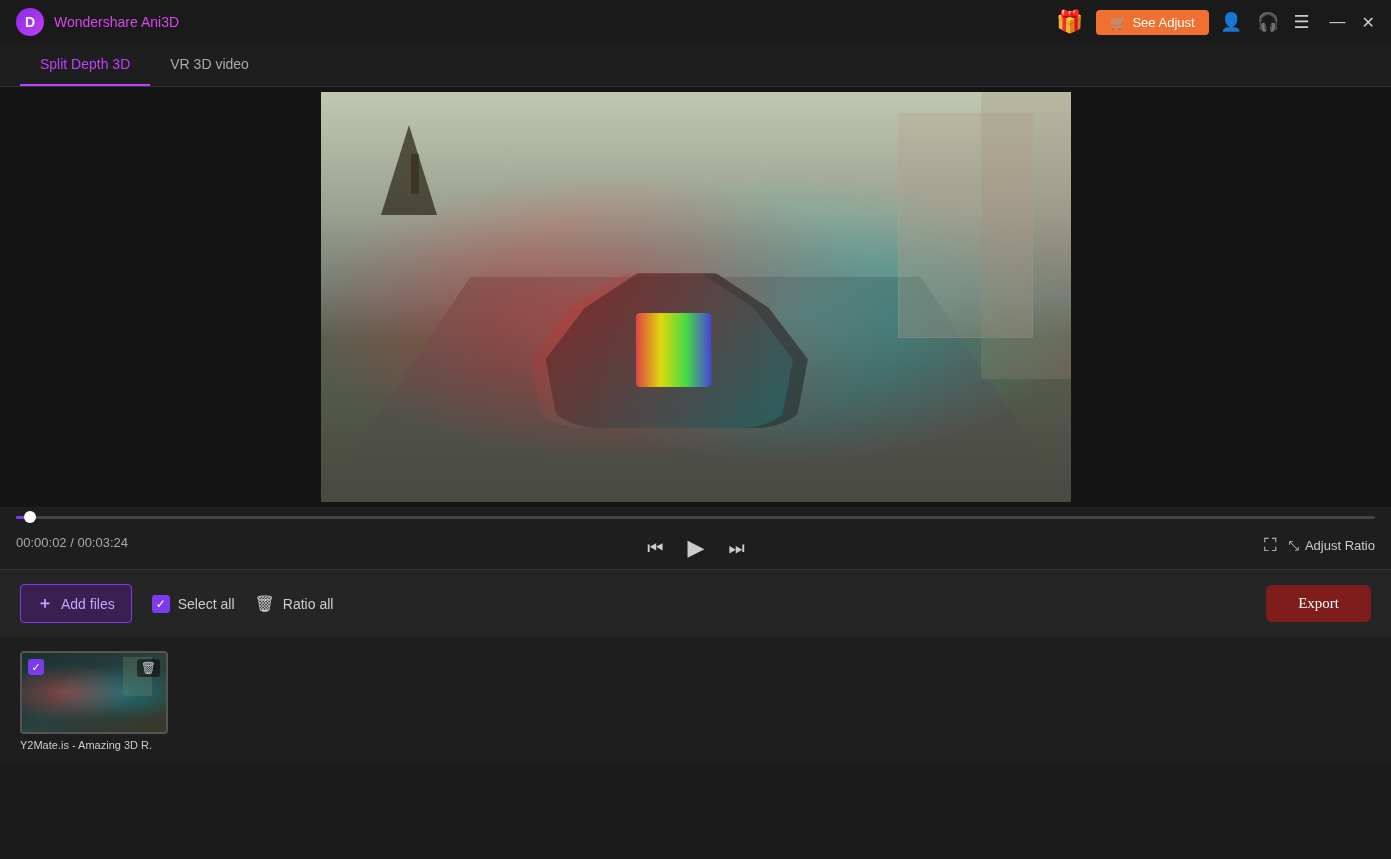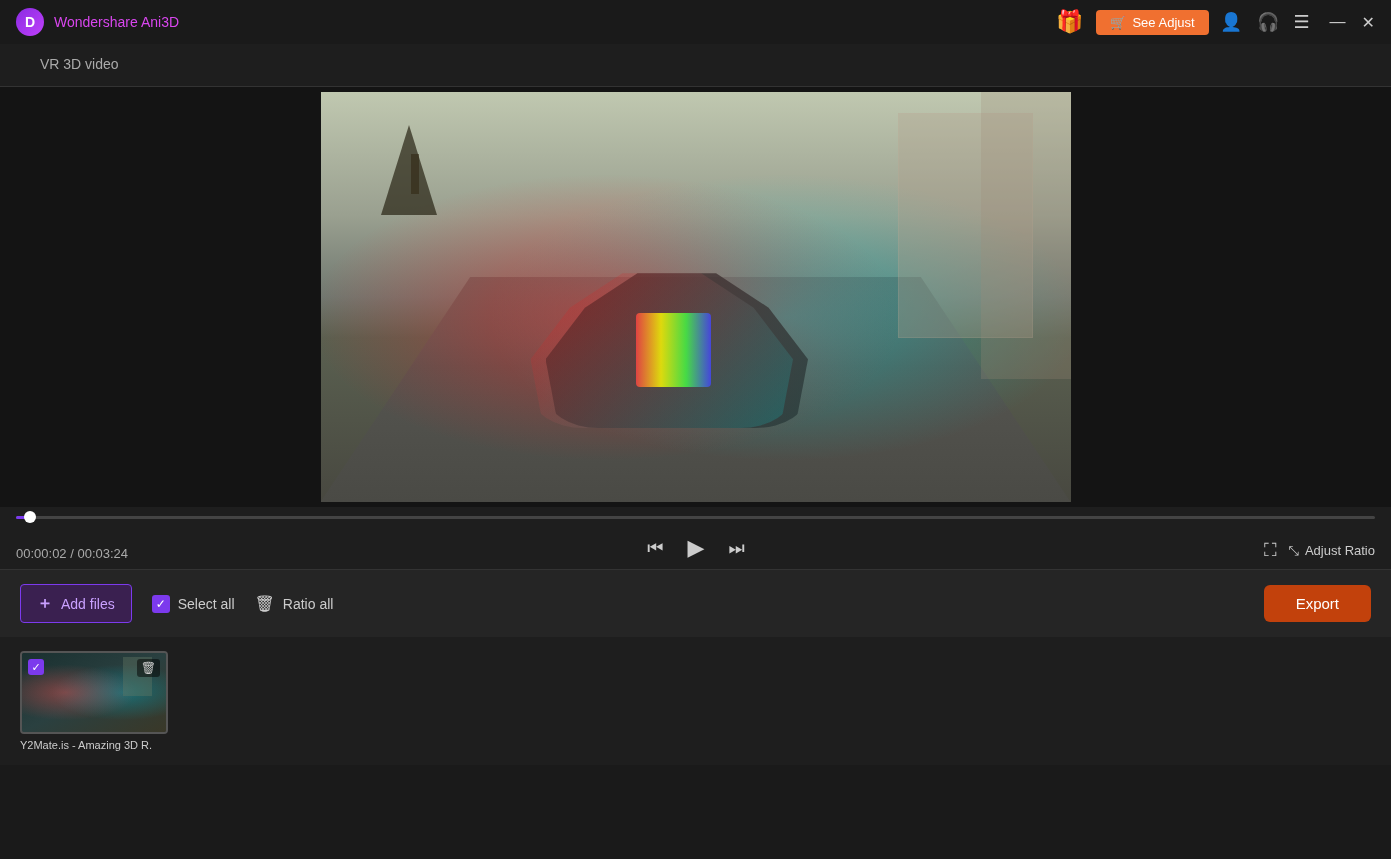--- a/index.html
+++ b/index.html
@@ -174,21 +174,21 @@
       top: 50%;
       transform: translate(-50%, -50%);
       width: 12px;
       height: 12px;
       border-radius: 50%;
       background: #fff;
       cursor: pointer;
     }
     .controls-row {
       display: flex;
-      align-items: flex-end;
+      align-items: flex-start;
       justify-content: space-between;
       padding: 8px 0;
     }
     .time-display {
       font-size: 13px;
       color: #7c3aed;
     }
     .time-display span {
       color: #aaa;
     }
@@ -260,27 +260,28 @@
     .preview-btn {
       background: #2a2a2a;
       border: 2px solid #e53935;
       color: #fff;
       border-radius: 6px;
       padding: 10px 32px;
       font-size: 15px;
       cursor: pointer;
     }
     .export-btn {
-      background: #c2410c;
+      background: #7f1d1d;
       border: none;
       color: #fff;
       border-radius: 6px;
       padding: 10px 32px;
       font-size: 15px;
       cursor: pointer;
+      font-family: Liberation Serif, serif;
     }
 
     
     .file-list {
       background: #1e1e1e;
       padding: 14px 20px;
       display: flex;
       gap: 16px;
       flex-wrap: wrap;
       min-height: 110px;
@@ -381,20 +382,23 @@
       <span>☰</span>
     </div>
     <div class="window-controls">
       <span>—</span>
       <span>✕</span>
     </div>
   </div>
 </div>
 
 <div class="tabs">
+  <div class="tab active">
+    <span>Split Depth 3D</span>
+  </div>
   <div class="tab">
     <span>VR 3D video</span>
   </div>
 </div>
 
 <div class="video-area">
   <div class="video-preview">
 
     <div class="video-canvas">
       <div class="scene-bg"></div>

